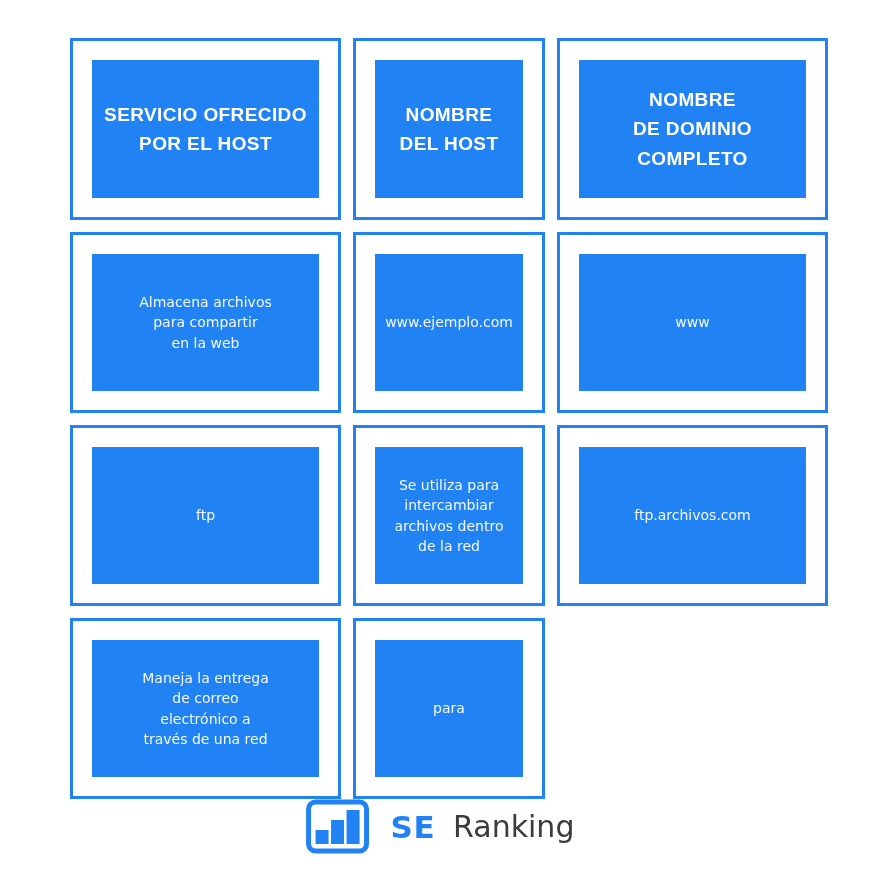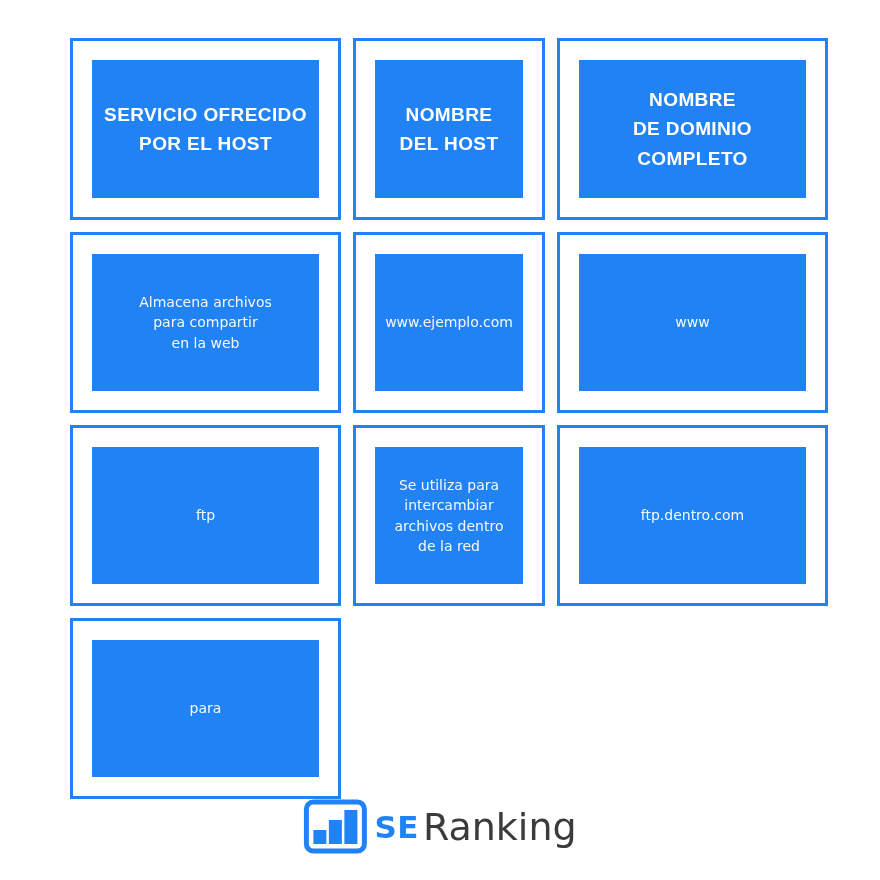--- a/index.html
+++ b/index.html
@@ -57,40 +57,40 @@
     line-height: 1.45;
     color: #f4f8ff;
   }
   .logo {
     position: absolute;
     left: 50%;
     top: 799px;
     transform: translateX(-50%);
     display: flex;
     align-items: center;
-    gap: 7px;
+    gap: 21px;
   }
   .logo-icon {
     color: var(--accent);
     width: 64px;
     height: 55px;
     display: block;
   }
   .logo-se {
     color: var(--accent);
     font-family: "DejaVu Sans", sans-serif;
     font-weight: bold;
     font-size: 31px;
     letter-spacing: 0.5px;
   }
   .logo-ranking {
     color: var(--logo_text);
     font-family: "DejaVu Sans", sans-serif;
     font-weight: normal;
-    font-size: 38px;
+    font-size: 30px;
     margin-left: -3px;
   }
 </style>
 </head>
 <body>
 
 <div class="table-grid">
 
   <div class="cell">
     <div class="cell-box">
@@ -138,24 +138,32 @@
   <div class="cell">
     <div class="cell-box">
       <span class="cell-text body-text">Se utiliza para
 intercambiar
 archivos dentro
 de la red</span>
     </div>
   </div>
   <div class="cell">
     <div class="cell-box">
-      <span class="cell-text body-text">ftp.dentro.com</span>
+      <span class="cell-text body-text">ftp.archivos.com</span>
     </div>
   </div>
 
+  <div class="cell">
+    <div class="cell-box">
+      <span class="cell-text body-text">Maneja la entrega
+de correo
+electrónico a
+través de una red</span>
+    </div>
+  </div>
   <div class="cell">
     <div class="cell-box">
       <span class="cell-text body-text">para</span>
     </div>
   </div>
 
 </div>
 
 <div class="logo">
   <svg class="logo-icon" viewBox="0 0 64 55" xmlns="http://www.w3.org/2000/svg">

